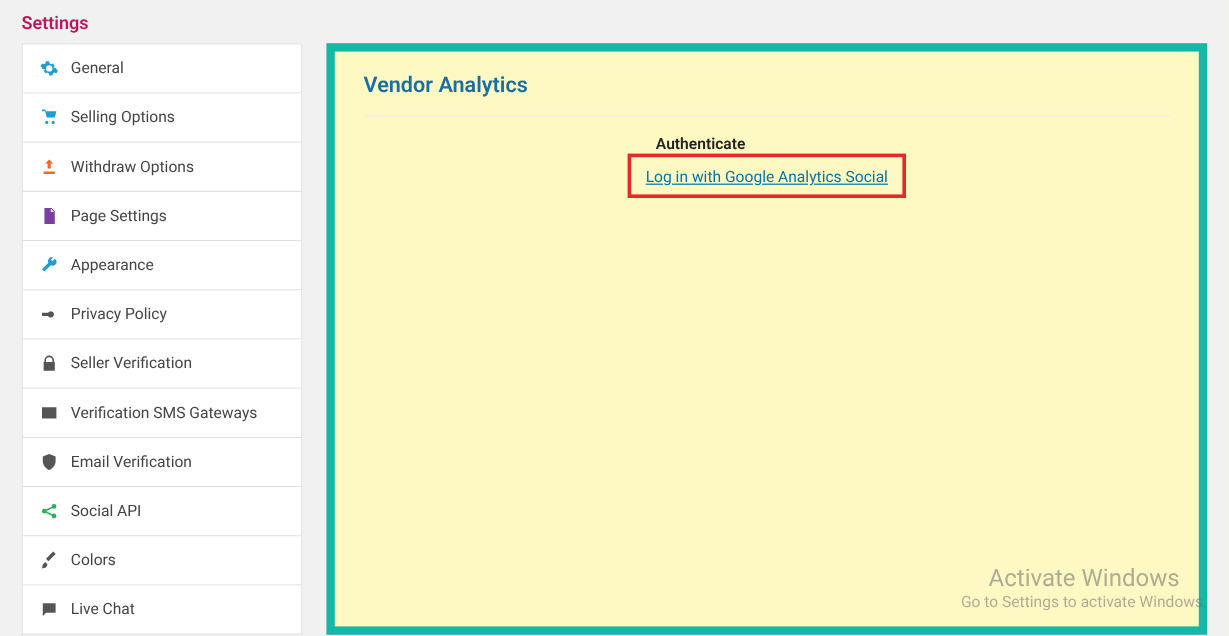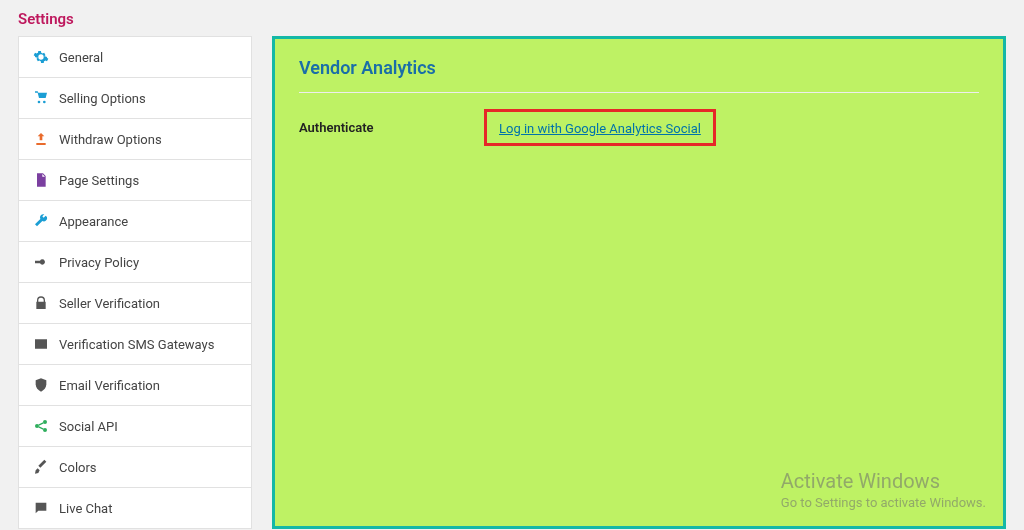--- a/index.html
+++ b/index.html
@@ -43,37 +43,38 @@
       width: 16px;
       height: 16px;
       display: inline-flex;
       align-items: center;
       justify-content: center;
       flex-shrink: 0;
     }
     .icon svg { width: 16px; height: 16px; }
     .main {
       flex: 1;
-      background: #bef264;
-      border: 3px solid #14b8a6;
+      background: #fef9c3;
+      border: 7px solid #14b8a6;
       padding: 18px 24px;
       min-height: 490px;
     }
     .section-title {
       color: #1a6ea8;
       font-size: 18px;
       font-weight: 600;
       padding-bottom: 14px;
       border-bottom: 1px solid #eee;
       margin-bottom: 16px;
     }
     .form-row {
       display: flex;
       align-items: center;
       margin-bottom: 26px;
+      flex-direction: column;
     }
     .form-label {
       width: 185px;
       font-size: 13px;
       font-weight: 600;
       color: #222;
     }
     .form-value {
     }
     .highlight-box {
@@ -91,23 +92,23 @@
       background: #0073aa;
       color: #fff;
       border: 1px solid #006799;
       padding: 8px 14px;
       font-size: 13px;
       border-radius: 3px;
       cursor: pointer;
     }
     .watermark {
       position: absolute;
-      right: 38px;
+      right: 18px;
       bottom: 20px;
-      text-align: left;
+      text-align: center;
       color: rgba(100,100,100,0.55);
     }
     .watermark .w-title {
       font-size: 20px;
       font-weight: 400;
       color: rgba(110,110,110,0.55);
       margin-bottom: 2px;
     }
     .watermark .w-sub {
       font-size: 13px;

